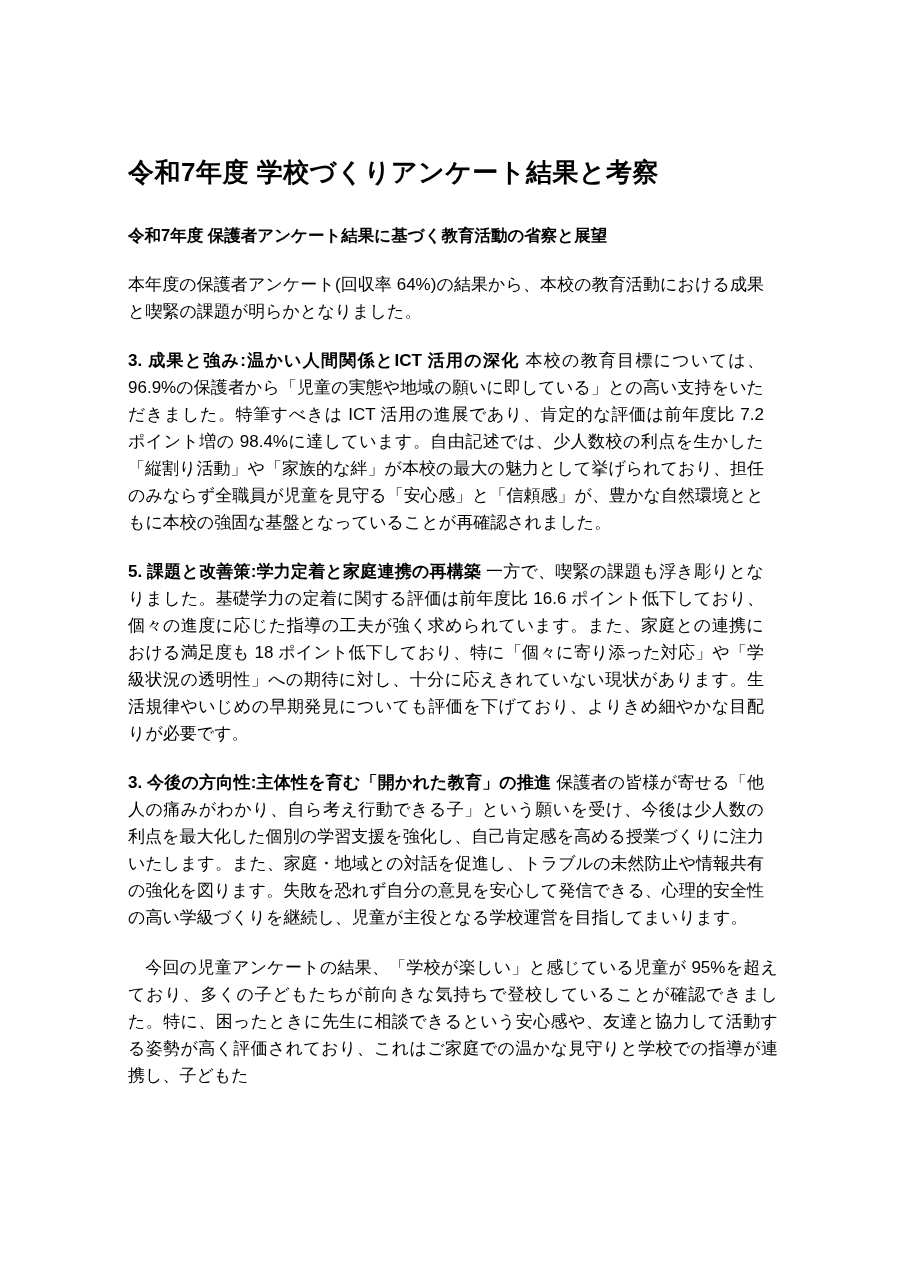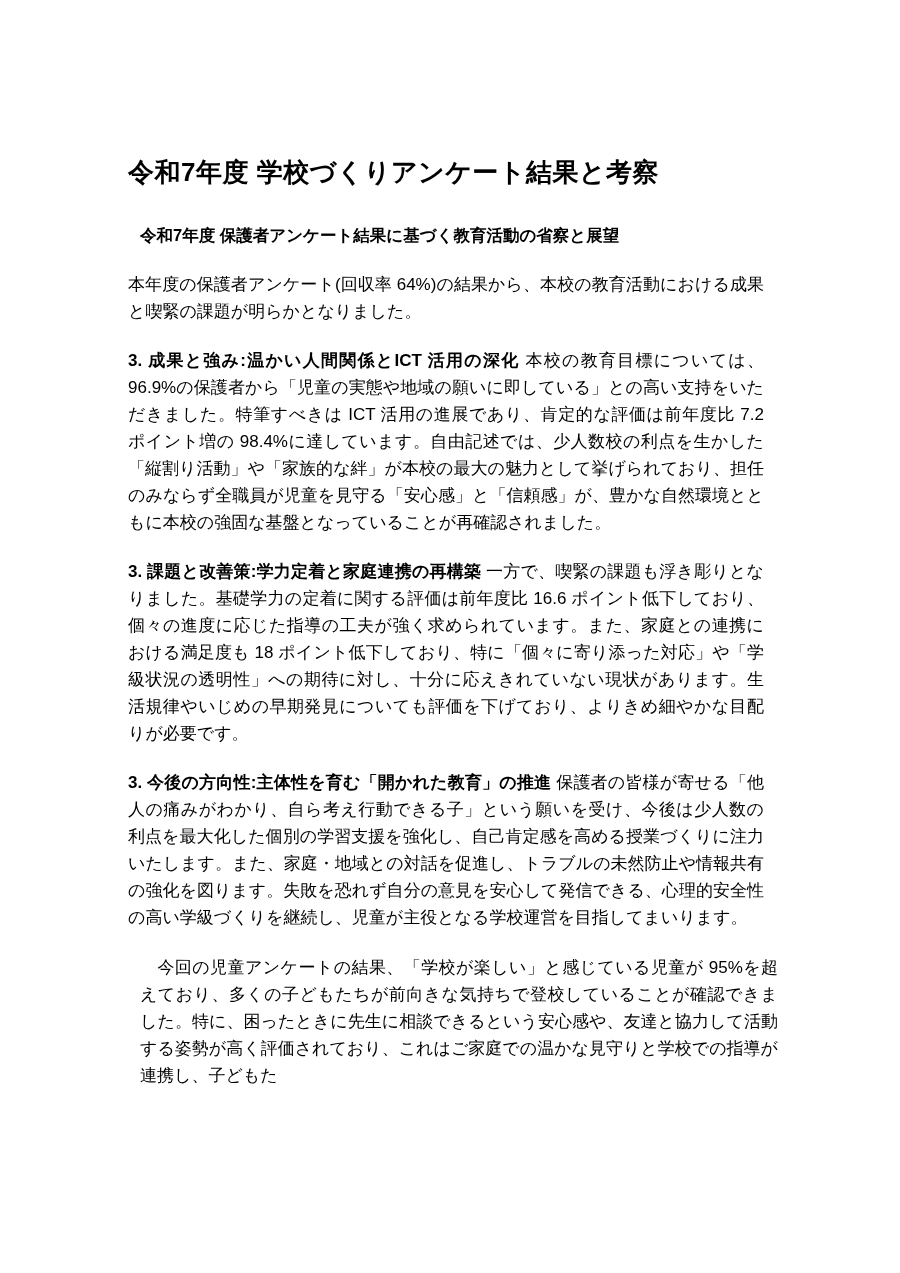--- a/index.html
+++ b/index.html
@@ -27,59 +27,59 @@
     line-height: 38px;
     font-weight: 700;
     margin: 0;
     letter-spacing: 0.5px;
     white-space: nowrap;
   }
   .doc-subtitle {
     font-size: 16.5px;
     line-height: 27px;
     font-weight: 700;
-    margin: 31px 0 0 12px;
+    margin: 31px 0 0 0;
   }
   .body-para {
     font-size: 17px;
     line-height: 27px;
     margin: 22px 14px 0 0;
     text-align: justify;
   }
   .body-para .lead {
     font-weight: 700;
   }
   .section-heading {
     font-size: 16.5px;
     line-height: 27px;
     font-weight: 700;
     margin: 70px 0 0 0;
   }
   .closing-para {
     font-size: 17px;
     line-height: 27px;
-    margin: 23px 0 0 12px;
+    margin: 23px 0 0 0;
     text-align: justify;
   }
 </style>
 </head>
 <body>
 
 <div class="page">
   <div class="content">
 
     <h1 class="doc-title">令和7年度 学校づくりアンケート結果と考察</h1>
 
     <h2 class="doc-subtitle">令和7年度 保護者アンケート結果に基づく教育活動の省察と展望</h2>
 
     <p class="body-para">本年度の保護者アンケート(回収率 64%)の結果から、本校の教育活動における成果と喫緊の課題が明らかとなりました。</p>
 
     <p class="body-para"><span class="lead">3. 成果と強み:温かい人間関係とICT 活用の深化</span><span> 本校の教育目標については、96.9%の保護者から「児童の実態や地域の願いに即している」との高い支持をいただきました。特筆すべきは ICT 活用の進展であり、肯定的な評価は前年度比 7.2 ポイント増の 98.4%に達しています。自由記述では、少人数校の利点を生かした「縦割り活動」や「家族的な絆」が本校の最大の魅力として挙げられており、担任のみならず全職員が児童を見守る「安心感」と「信頼感」が、豊かな自然環境とともに本校の強固な基盤となっていることが再確認されました。</span></p>
 
-    <p class="body-para"><span class="lead">3. 課題と改善策:学力定着と家庭連携の再構築</span><span> 一方で、喫緊の課題も浮き彫りとなりました。基礎学力の定着に関する評価は前年度比 16.6 ポイント低下しており、個々の進度に応じた指導の工夫が強く求められています。また、家庭との連携における満足度も 18 ポイント低下しており、特に「個々に寄り添った対応」や「学級状況の透明性」への期待に対し、十分に応えきれていない現状があります。生活規律やいじめの早期発見についても評価を下げており、よりきめ細やかな目配りが必要です。</span></p>
+    <p class="body-para"><span class="lead">5. 課題と改善策:学力定着と家庭連携の再構築</span><span> 一方で、喫緊の課題も浮き彫りとなりました。基礎学力の定着に関する評価は前年度比 16.6 ポイント低下しており、個々の進度に応じた指導の工夫が強く求められています。また、家庭との連携における満足度も 18 ポイント低下しており、特に「個々に寄り添った対応」や「学級状況の透明性」への期待に対し、十分に応えきれていない現状があります。生活規律やいじめの早期発見についても評価を下げており、よりきめ細やかな目配りが必要です。</span></p>
 
     <p class="body-para"><span class="lead">3. 今後の方向性:主体性を育む「開かれた教育」の推進</span><span> 保護者の皆様が寄せる「他人の痛みがわかり、自ら考え行動できる子」という願いを受け、今後は少人数の利点を最大化した個別の学習支援を強化し、自己肯定感を高める授業づくりに注力いたします。また、家庭・地域との対話を促進し、トラブルの未然防止や情報共有の強化を図ります。失敗を恐れず自分の意見を安心して発信できる、心理的安全性の高い学級づくりを継続し、児童が主役となる学校運営を目指してまいります。</span></p>
 
 
     <p class="closing-para">　今回の児童アンケートの結果、「学校が楽しい」と感じている児童が 95%を超えており、多くの子どもたちが前向きな気持ちで登校していることが確認できました。特に、困ったときに先生に相談できるという安心感や、友達と協力して活動する姿勢が高く評価されており、これはご家庭での温かな見守りと学校での指導が連携し、子どもた</p>
 
   </div>
 </div>
 
 </body></html>

